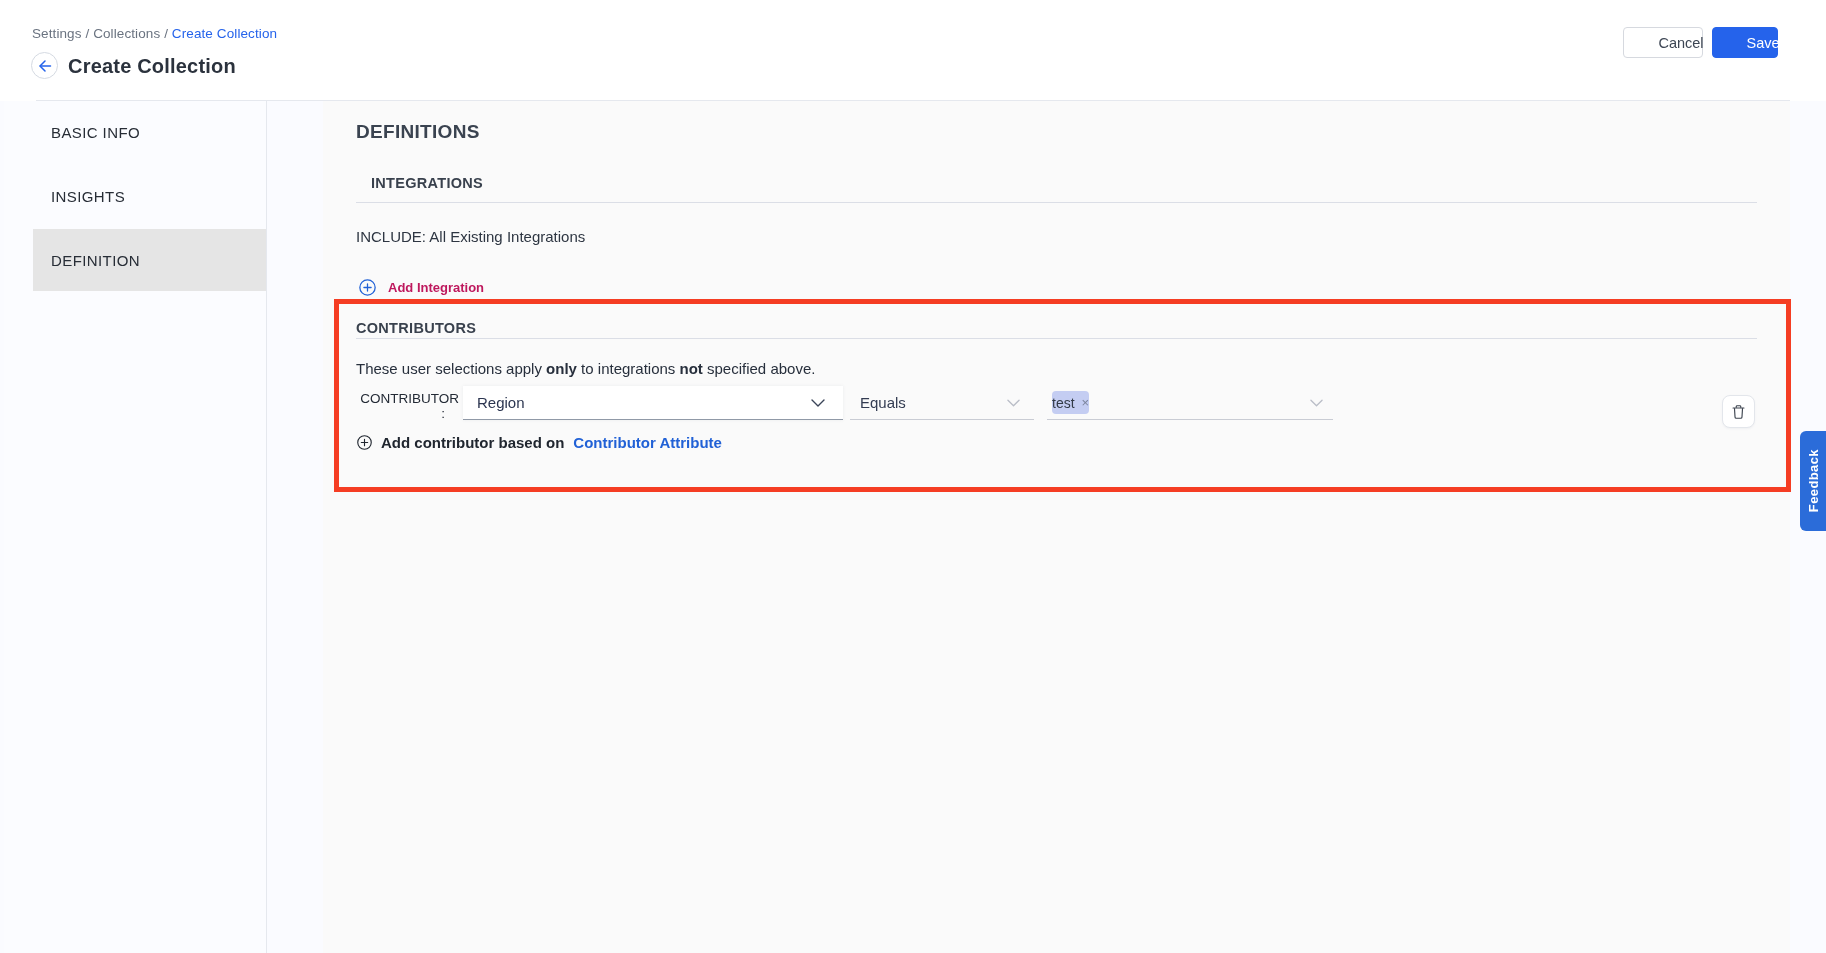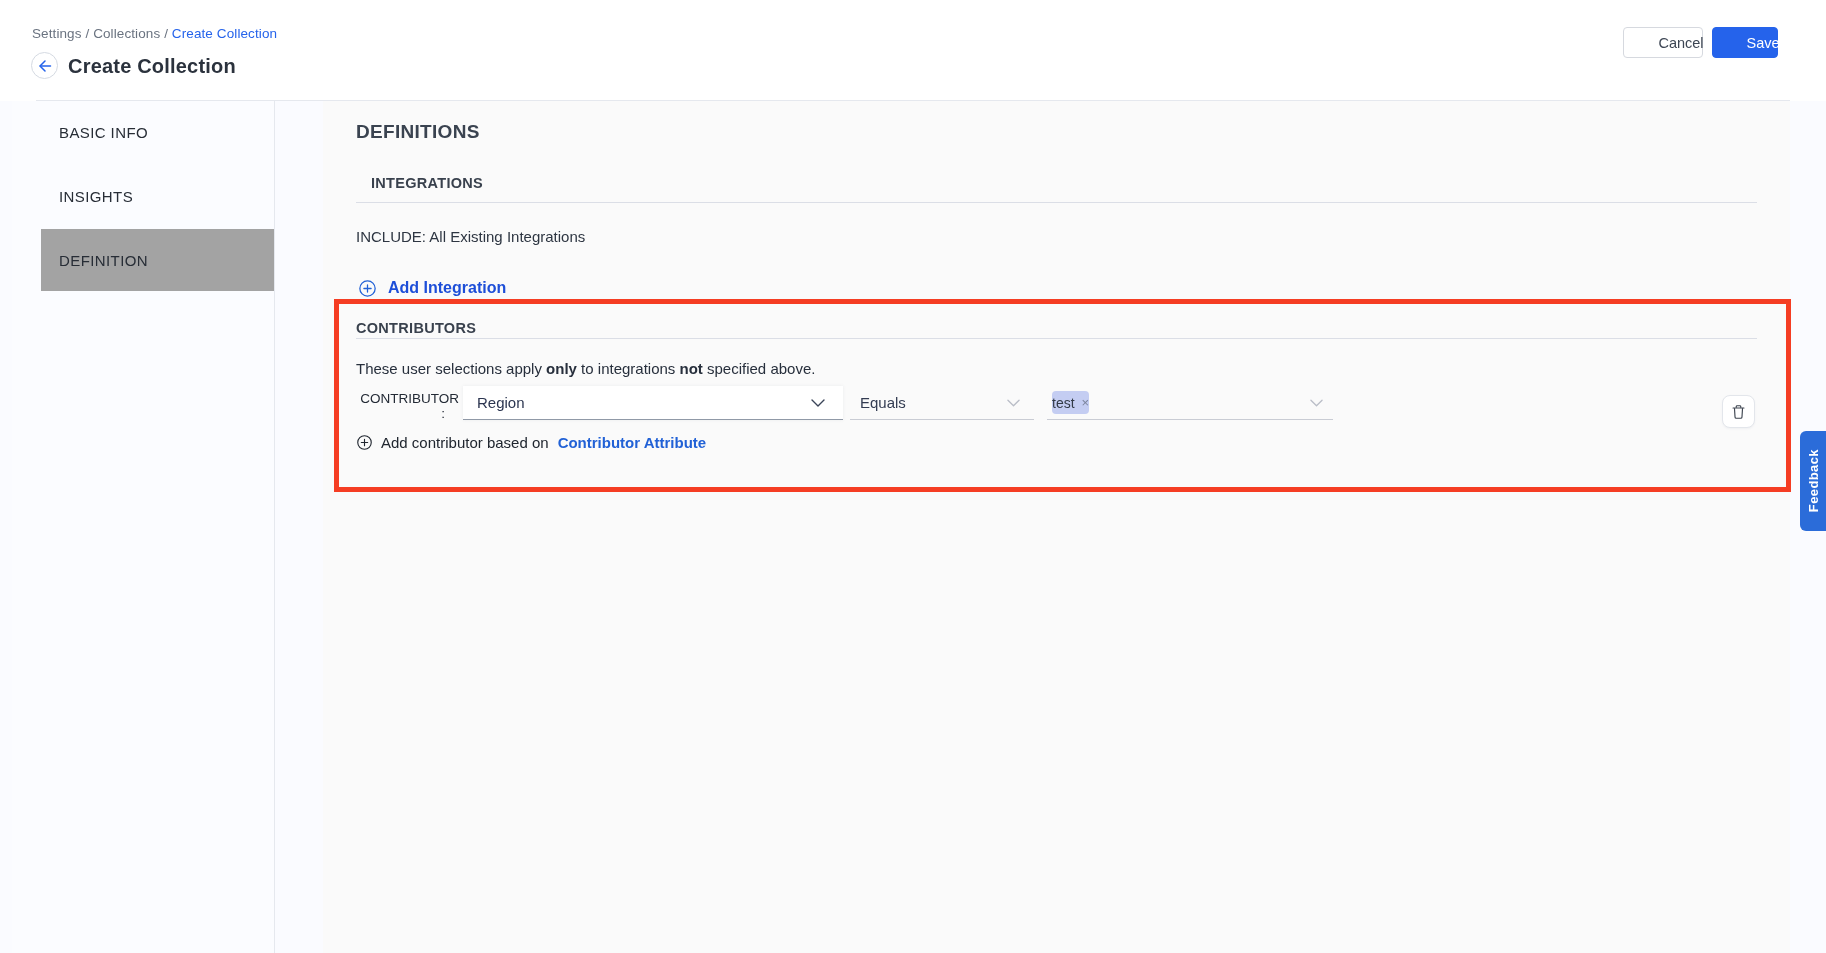--- a/index.html
+++ b/index.html
@@ -45,30 +45,30 @@
     left: 1623px; width: 80px;
     background: #ffffff; border: 1px solid #d6d9df; color: #3d4654;
   }
   .btn-save {
     left: 1712px; width: 66px;
     background: #2563eb; border: 1px solid #2563eb; color: #ffffff;
   }
 
   
   .sidebar {
-    position: absolute; left: 12px; top: 101px; width: 263px; height: 852px;
+    position: absolute; left: 4px; top: 101px; width: 263px; height: 852px;
     background: #fbfcff; border-right: 1px solid #e5e8ee;
   }
   .nav { margin-left: 29px; }
   .nav-item {
     height: 62px; margin-bottom: 2px;
     display: flex; align-items: center; padding-left: 18px;
     font-size: 15px; letter-spacing: .4px; color: #272d36; cursor: pointer;
   }
-  .nav-item.active { background: #a3a3a3; }
+  .nav-item.active { background: #e5e5e5; }
 
   
   .main {
     position: absolute; left: 323px; top: 101px; width: 1503px; height: 852px;
   }
   .main-bg {
     position: absolute; left: 0; top: 0; width: 1467px; height: 852px;
     background: #fafafa;
   }
   .section-title {
@@ -86,21 +86,21 @@
   .divider-2 { top: 237px; }
   .include-text {
     position: absolute; left: 33px; top: 127px;
     font-size: 15px; color: #2e3642;
   }
   .link-row {
     position: absolute; display: flex; align-items: center; gap: 12px;
     cursor: pointer; background: none; border: none; font-family: inherit; padding: 0;
   }
   .add-integration { left: 36px; top: 178px; color: #2161d6; }
-  .add-integration .link-label { font-size: 16px; font-weight: 700; color: #1d4ed8; }
+  .add-integration .link-label { font-size: 13px; font-weight: 700; color: #be185d; }
 
   
   .annotation-box {
     position: absolute; left: 11px; top: 198px; width: 1457px; height: 193px;
     border: 5px solid #f53d23; pointer-events: none; z-index: 5;
   }
 
   .heading-contributors { position: absolute; left: 33px; top: 219px; }
   .note {
     position: absolute; left: 33px; top: 259px;
@@ -142,21 +142,21 @@
   .tag .tag-close {
     margin-left: 7px; color: #7b849c; font-size: 13px; cursor: pointer;
   }
   .trash-btn {
     position: absolute; left: 1399px; top: 294px; width: 33px; height: 33px;
     background: #ffffff; border: 1px solid #e3e6eb; border-radius: 8px;
     display: flex; align-items: center; justify-content: center;
     color: #3c434e; cursor: pointer; box-shadow: 0 1px 2px rgba(120,130,150,0.08);
   }
   .add-contributor { left: 34px; top: 333px; gap: 9px; color: #20262f; }
-  .add-contributor .prefix { font-size: 15px; font-weight: 400; color: #20262f; }
+  .add-contributor .prefix { font-size: 15px; font-weight: 700; color: #20262f; }
   .add-contributor .attr-link { font-size: 15px; font-weight: 600; color: #2161d6; cursor: pointer; }
 
   
   .feedback-tab {
     position: absolute; left: 1800px; top: 431px; width: 26px; height: 100px;
     background: #2b6cd9; border-radius: 6px 0 0 6px;
     display: flex; align-items: center; justify-content: center;
     cursor: pointer; z-index: 10;
   }
   .feedback-tab span {

